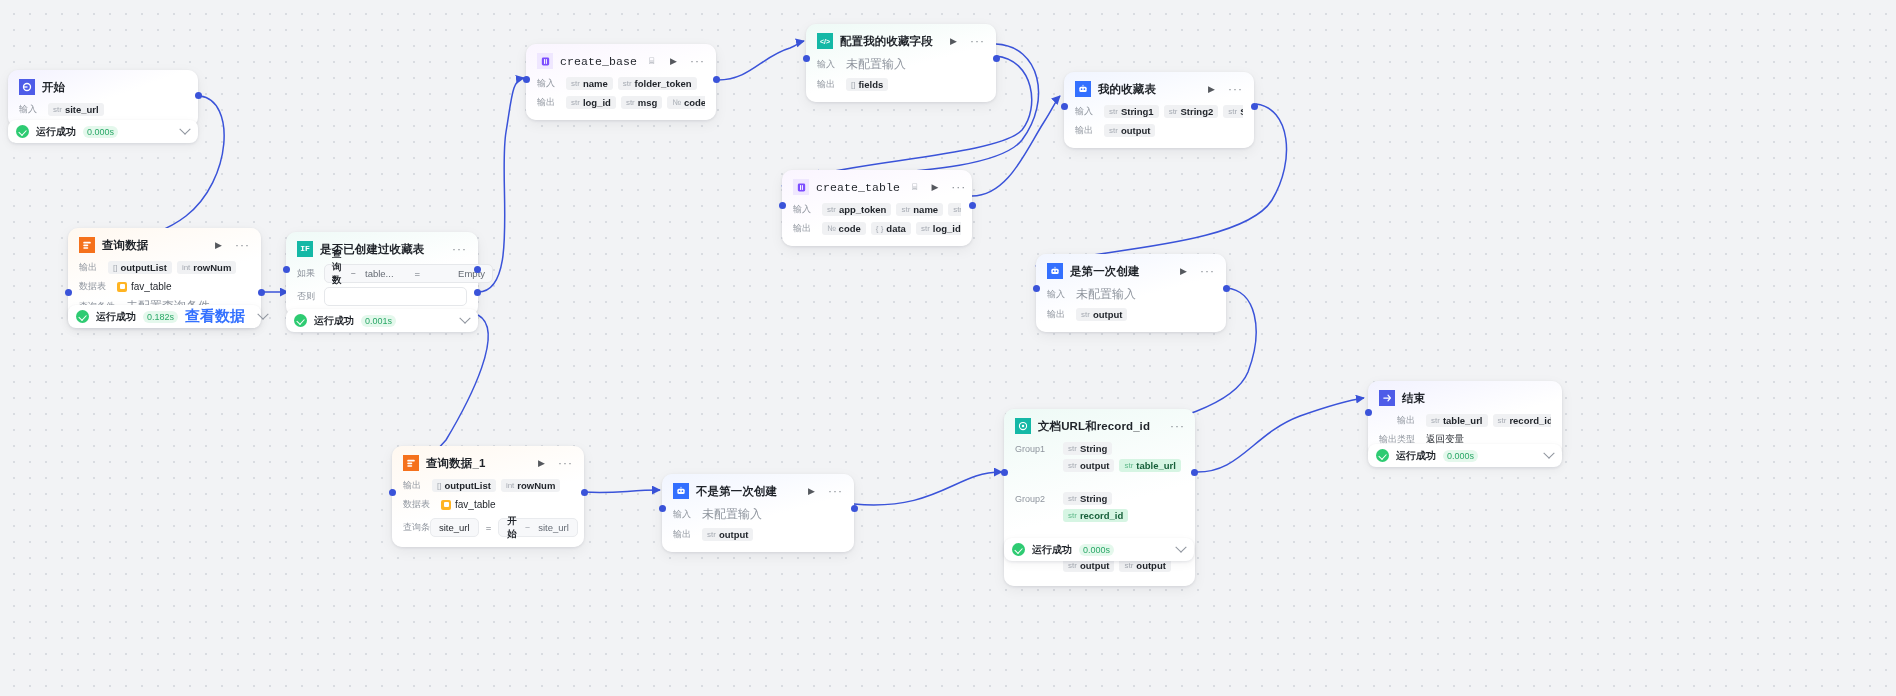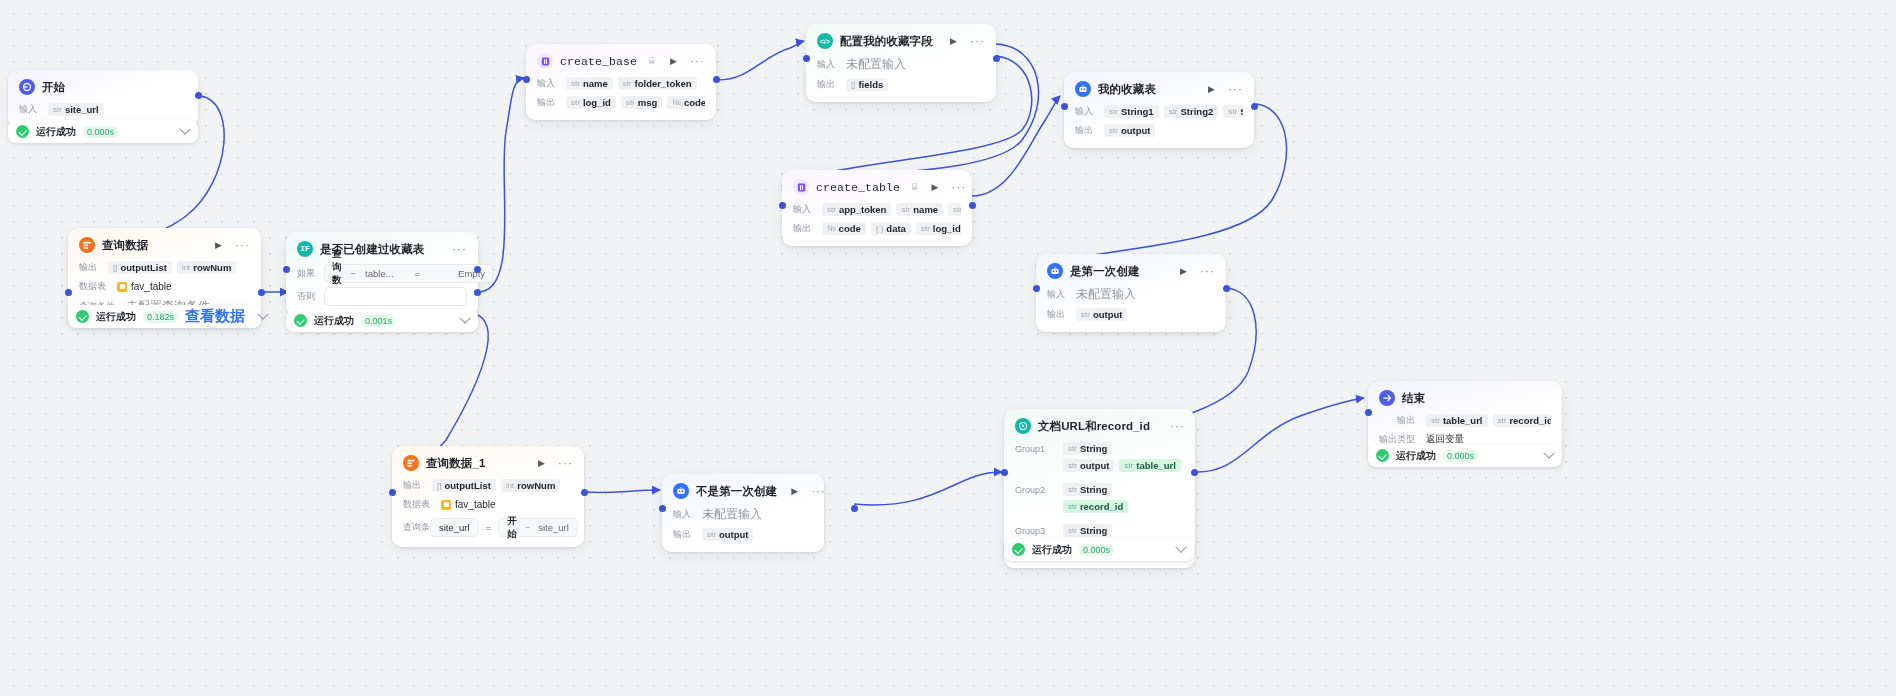--- a/index.html
+++ b/index.html
@@ -28,21 +28,21 @@
   .node.tint-start   { background: linear-gradient(160deg,#f3f2ff 0%, #ffffff 52%); }
   .node.tint-query   { background: linear-gradient(165deg,#fff8f0 0%, #ffffff 55%); }
   .node.tint-if      { background: linear-gradient(165deg,#effaf7 0%, #ffffff 55%); }
   .node.tint-purple  { background: linear-gradient(165deg,#faf5ff 0%, #ffffff 55%); }
   .node.tint-green   { background: linear-gradient(165deg,#eefaf6 0%, #ffffff 55%); }
   .node.tint-blue    { background: linear-gradient(165deg,#f1f5ff 0%, #ffffff 55%); }
   .node.tint-end     { background: linear-gradient(165deg,#f2f2ff 0%, #ffffff 55%); }
 
   .node-head { display: flex; align-items: center; gap: 7px; }
   .nicon {
-    width: 16px; height: 16px; border-radius: 8px; flex: none;
+    width: 16px; height: 16px; border-radius: 0; flex: none;
     display: flex; align-items: center; justify-content: center;
     color: #fff; font-size: 8px; font-weight: 700; line-height: 1;
   }
   .nicon svg { display:block; }
   .ntitle { font-size: 11.5px; color: #1f2329; font-weight: 600; white-space: nowrap; letter-spacing:.1px;}
   .ntitle.mono { font-family: "Liberation Mono","DejaVu Sans Mono",monospace; font-weight:500; font-size:11.5px;}
   .head-spacer { flex: 1 1 auto; }
   .head-btn { color: #2b2f36; font-size: 9px; opacity:.8; cursor: pointer; line-height:1; }
   .head-btn.dots { font-size: 12px; letter-spacing: 1px; color:#646a73; margin-left:6px;}
   .mini-glyph { margin-left:5px; color:#8f959e; font-size:9px; }
@@ -524,21 +524,21 @@
           <span style="font-weight:600">开始</span>
           <span style="color:#8f959e">－</span>
           <span style="color:#646a73">site_url</span>
         </span>
       </div>
     </div>
   </div>
   <div class="port" style="left:389px; top:489px;"></div>
   <div class="port" style="left:581px; top:489px;"></div>
 
-  <div class="node tint-blue" style="left:662px; top:474px; width:162px;">
+  <div class="node tint-blue" style="left:662px; top:474px; width:192px;">
     <div class="node-head">
       <span class="nicon" style="background:#3370ff;">
         <svg width="10" height="10" viewBox="0 0 12 12">
             <rect x="1.6" y="3.2" width="8.8" height="6.4" rx="1.8" fill="#fff"></rect>
             <circle cx="4.3" cy="6.2" r="1" fill="#3370ff"></circle>
             <circle cx="7.7" cy="6.2" r="1" fill="#3370ff"></circle>
             <rect x="5.5" y="1" width="1" height="2" fill="#fff"></rect>
           </svg>
       </span>
       <span class="ntitle">不是第一次创建</span>
@@ -570,21 +570,21 @@
       <span class="nicon" style="background:#14b8a6;">
         <svg width="10" height="10" viewBox="0 0 12 12">
             <circle cx="6" cy="6" r="4.3" fill="none" stroke="#fff" stroke-width="1.3"></circle>
             <circle cx="6" cy="6" r="1.5" fill="#fff"></circle>
           </svg>
       </span>
       <span class="ntitle">文档URL和record_id</span>
       <span class="head-spacer"></span>
       <span class="head-btn dots">···</span>
     </div>
-    <div class="rows" style="gap:9px;margin-top:8px;">
+    <div class="rows" style="gap:18px;margin-top:8px;">
 
       <div class="grp-row">
         <span class="grp-lab">Group1</span>
         <span class="grp-items">
           <span class="grp-line">
               <span class="chip">
                 <span class="ty">str</span>
                 <span>String</span>
               </span>
             </span>

